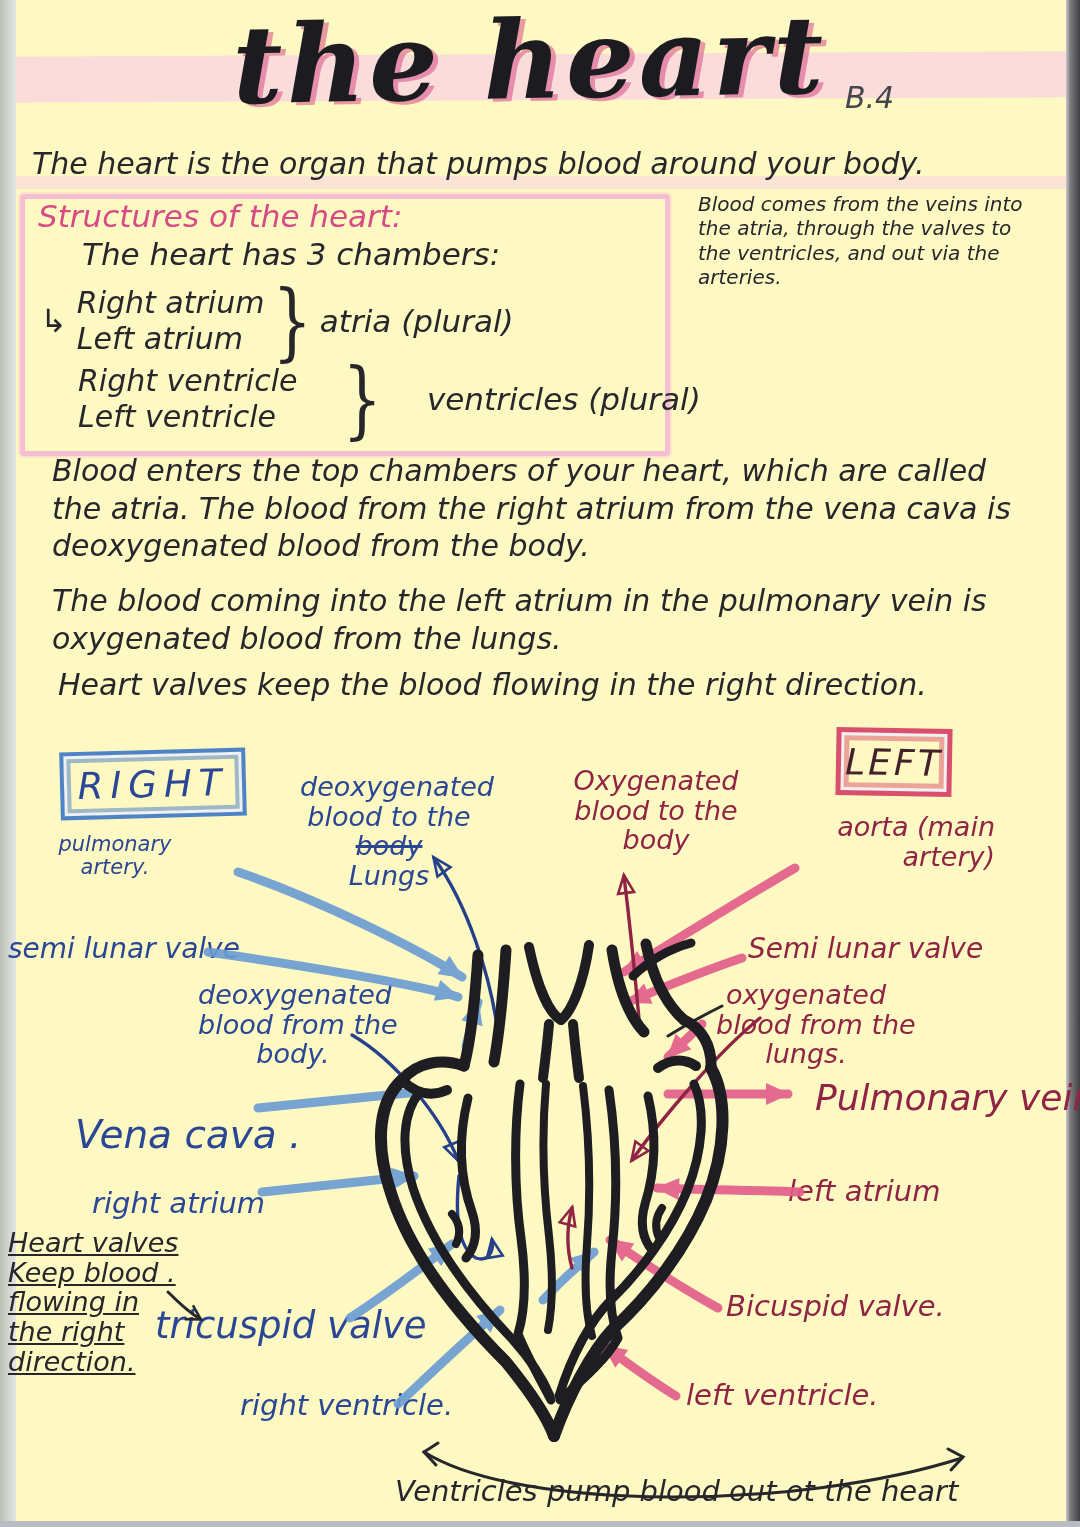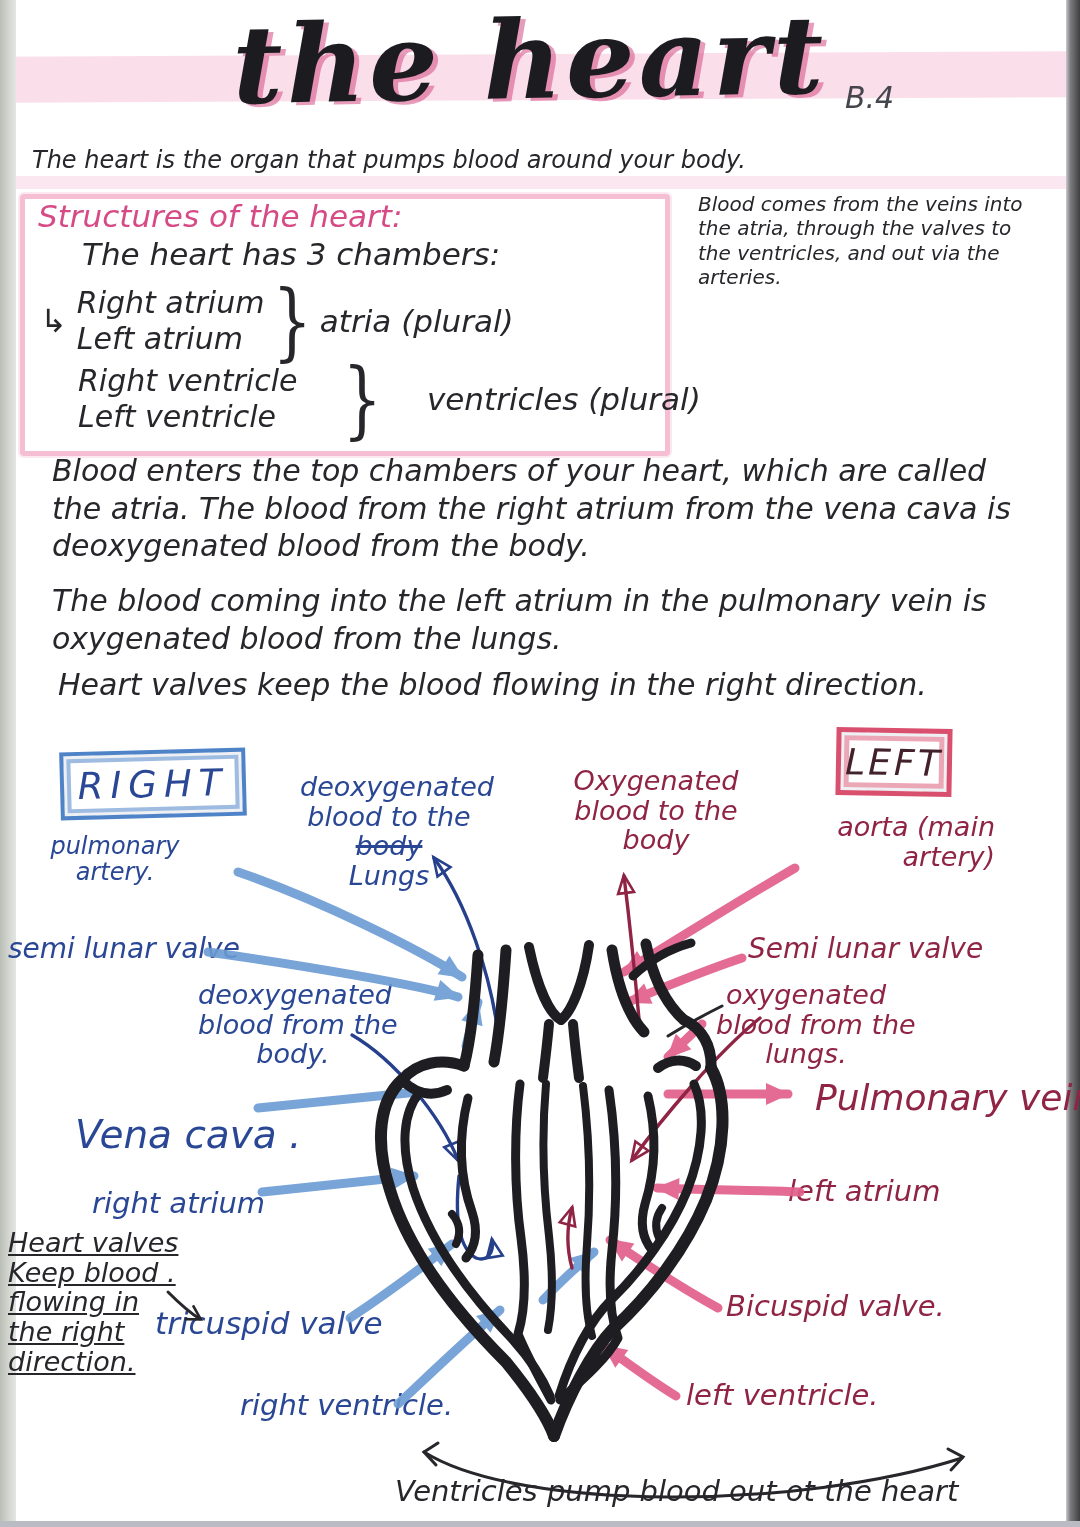--- a/index.html
+++ b/index.html
@@ -1,35 +1,35 @@
 <!DOCTYPE html>
 <html><head>
 <meta charset="utf-8">
 <style>
   html,body{margin:0;padding:0;background:#d8d8d8;}
   .page{
     position:relative;width:1080px;height:1527px;overflow:hidden;
-    background:#ffffff;
+    background:#fef9c3;
     font-family:"DejaVu Sans",sans-serif;font-style:italic;color:#26262b;
   }
   .edge-left{position:absolute;left:0;top:0;width:16px;height:100%;
     background:linear-gradient(90deg,#b9beb6,#d6d9d2 60%,#e4e6e3);}
   .edge-right{position:absolute;right:0;top:0;width:14px;height:100%;
     background:linear-gradient(270deg,#3f3f41,#7d7d80 70%,#c9cacd);}
   .edge-bottom{position:absolute;left:0;bottom:0;width:100%;height:6px;background:#b9bcc2;}
   .stripe{position:absolute;background:#f8d3e1;}
   .title{
     position:absolute;left:150px;top:4px;width:760px;text-align:center;
     font-family:"DejaVu Serif",serif;font-weight:700;font-style:italic;
     font-size:108px;letter-spacing:4px;color:#1b1b20;
     text-shadow:5px 3px 0 rgba(214,74,133,.55);
     transform:rotate(-1deg);line-height:1.05;
   }
   .pageref{position:absolute;left:845px;top:80px;font-size:30px;color:#45454d;}
-  .intro{position:absolute;left:32px;top:146px;width:1010px;font-size:24px;line-height:1.2;}
+  .intro{position:absolute;left:32px;top:146px;width:1010px;font-size:30px;line-height:1.2;}
   .structbox{
     position:absolute;left:20px;top:194px;width:640px;height:252px;
     border:5px solid #f5bed2;border-radius:4px;
     box-shadow:0 0 0 2px rgba(245,190,210,.35);
   }
   .structhead{position:absolute;left:38px;top:198px;font-size:31px;color:#d64a85;}
   .structsub{position:absolute;left:82px;top:236px;font-size:31px;}
   .grouprow{position:absolute;display:flex;align-items:center;}
   .groupcol{display:flex;flex-direction:column;font-size:30px;line-height:1.2;}
   .brace{font-family:"DejaVu Serif",serif;font-size:62px;font-weight:400;
@@ -101,21 +101,21 @@
   <div class="sidenote">Blood comes from the veins into the atria, through the valves to the ventricles, and out via the arteries.</div>
 
   <div class="para" style="left:52px;top:452px;width:990px;">Blood enters the top chambers of your heart, which are called the atria. The blood from the right atrium from the vena cava is deoxygenated blood from the body.</div>
   <div class="para" style="left:52px;top:582px;width:960px;">The blood coming into the left atrium in the pulmonary vein is oxygenated blood from the lungs.</div>
   <div class="para" style="left:58px;top:666px;width:990px;">Heart valves keep the blood flowing in the right direction.</div>
 
   <div class="rightbox">RIGHT</div>
   <div class="leftbox">LEFT</div>
 
   <div>
-      <div class="dlabel blue-pen" style="left: 30px; top: 833px; width: 170px; text-align: center; font-size: 24px;">
+      <div class="dlabel blue-pen" style="left: 30px; top: 833px; width: 170px; text-align: center; font-size: 21px;">
         <div>pulmonary</div>
         <div>artery.</div>
       </div>
       <div class="dlabel blue-pen" style="left: 300px; top: 772px; width: 178px; text-align: center; font-size: 27px;">
         <div>deoxygenated</div>
         <div>blood to the</div>
         <div class="strike">body</div>
         <div>Lungs</div>
       </div>
       <div class="dlabel red-pen" style="left: 572px; top: 766px; width: 168px; text-align: center; font-size: 27px;">
@@ -155,21 +155,21 @@
       <div class="dlabel blue-pen" style="left: 92px; top: 1188px; font-size: 29px;">
         <div>right atrium</div>
       </div>
       <div class="dlabel black-ink" style="left: 8px; top: 1228px; font-size: 27px; text-decoration: underline;">
         <div>Heart valves</div>
         <div>Keep blood .</div>
         <div>flowing in</div>
         <div>the right</div>
         <div>direction.</div>
       </div>
-      <div class="dlabel blue-pen" style="left: 155px; top: 1306px; font-size: 31px;">
+      <div class="dlabel blue-pen" style="left: 155px; top: 1306px; font-size: 37px;">
         <div>tricuspid valve</div>
       </div>
       <div class="dlabel red-pen" style="left: 726px; top: 1291px; font-size: 29px;">
         <div>Bicuspid valve.</div>
       </div>
       <div class="dlabel blue-pen" style="left: 240px; top: 1390px; font-size: 29px;">
         <div>right ventricle.</div>
       </div>
       <div class="dlabel red-pen" style="left: 686px; top: 1380px; font-size: 29px;">
         <div>left ventricle.</div>

